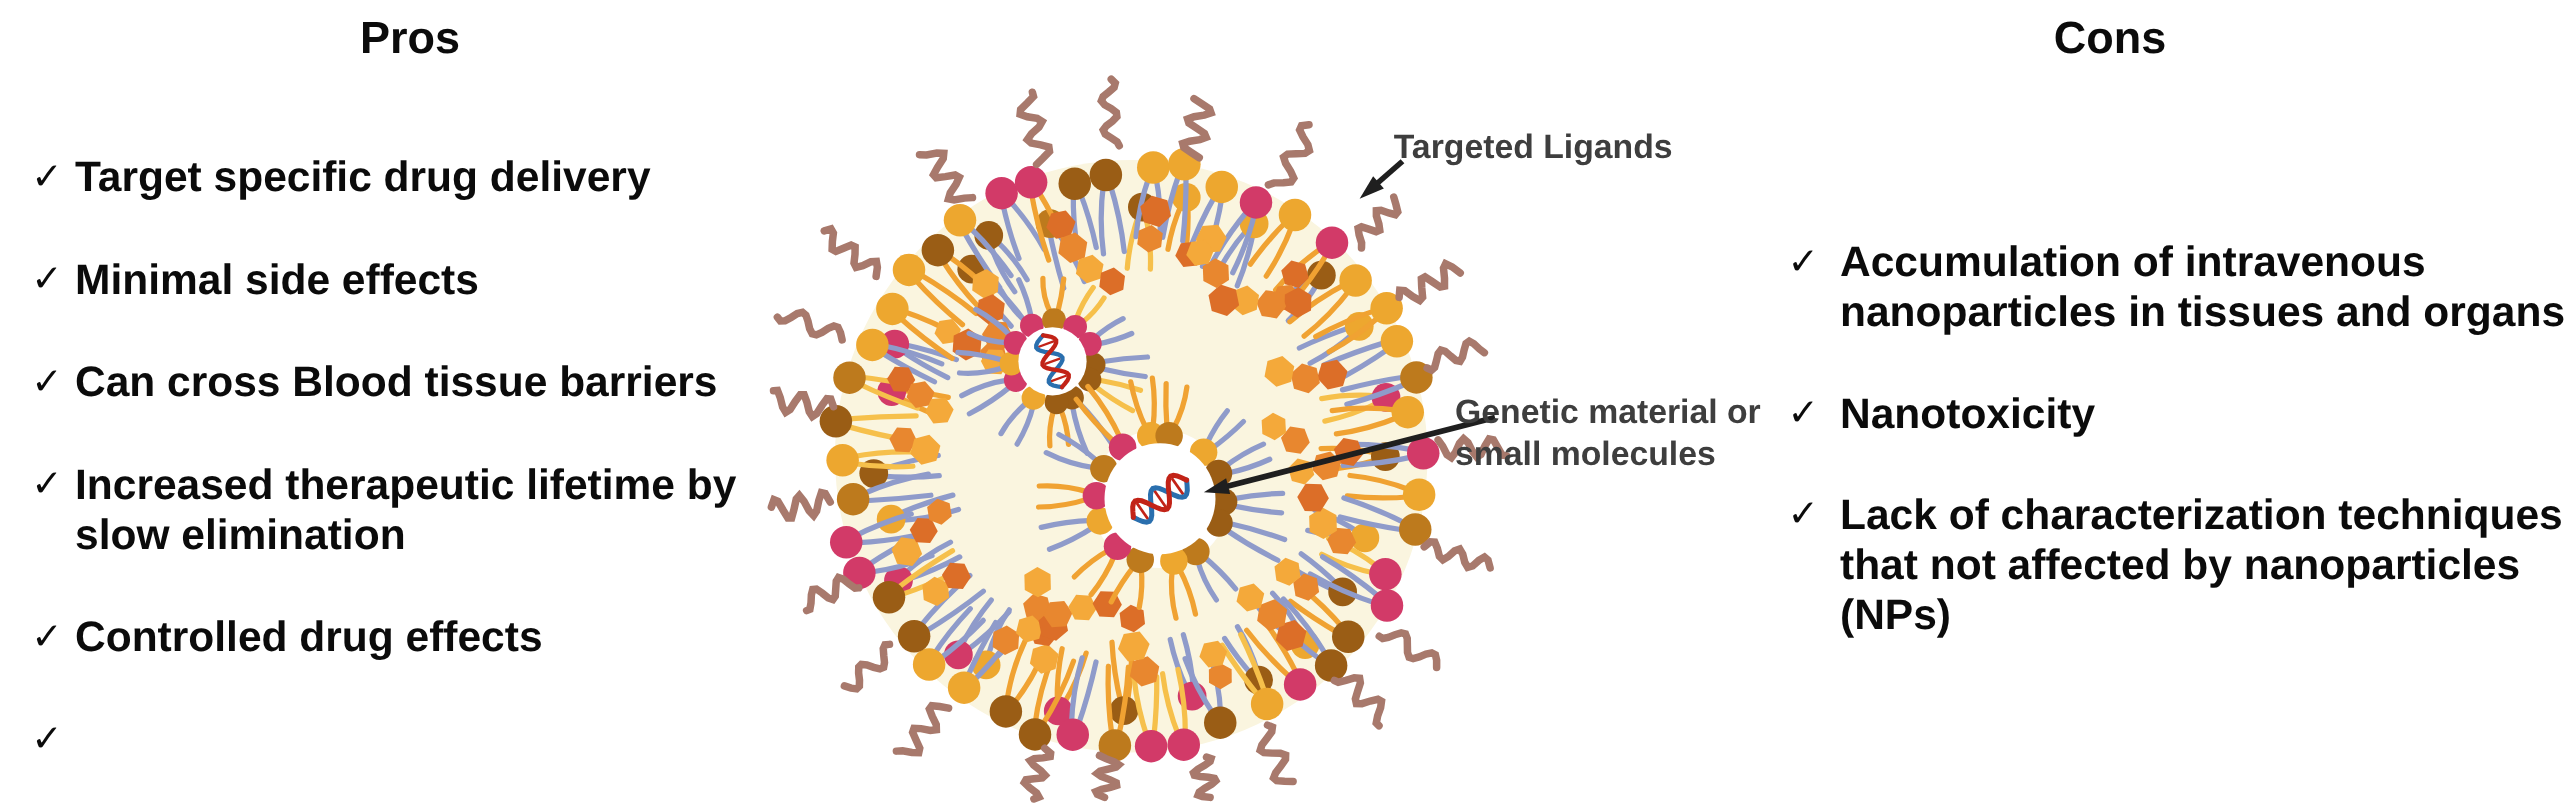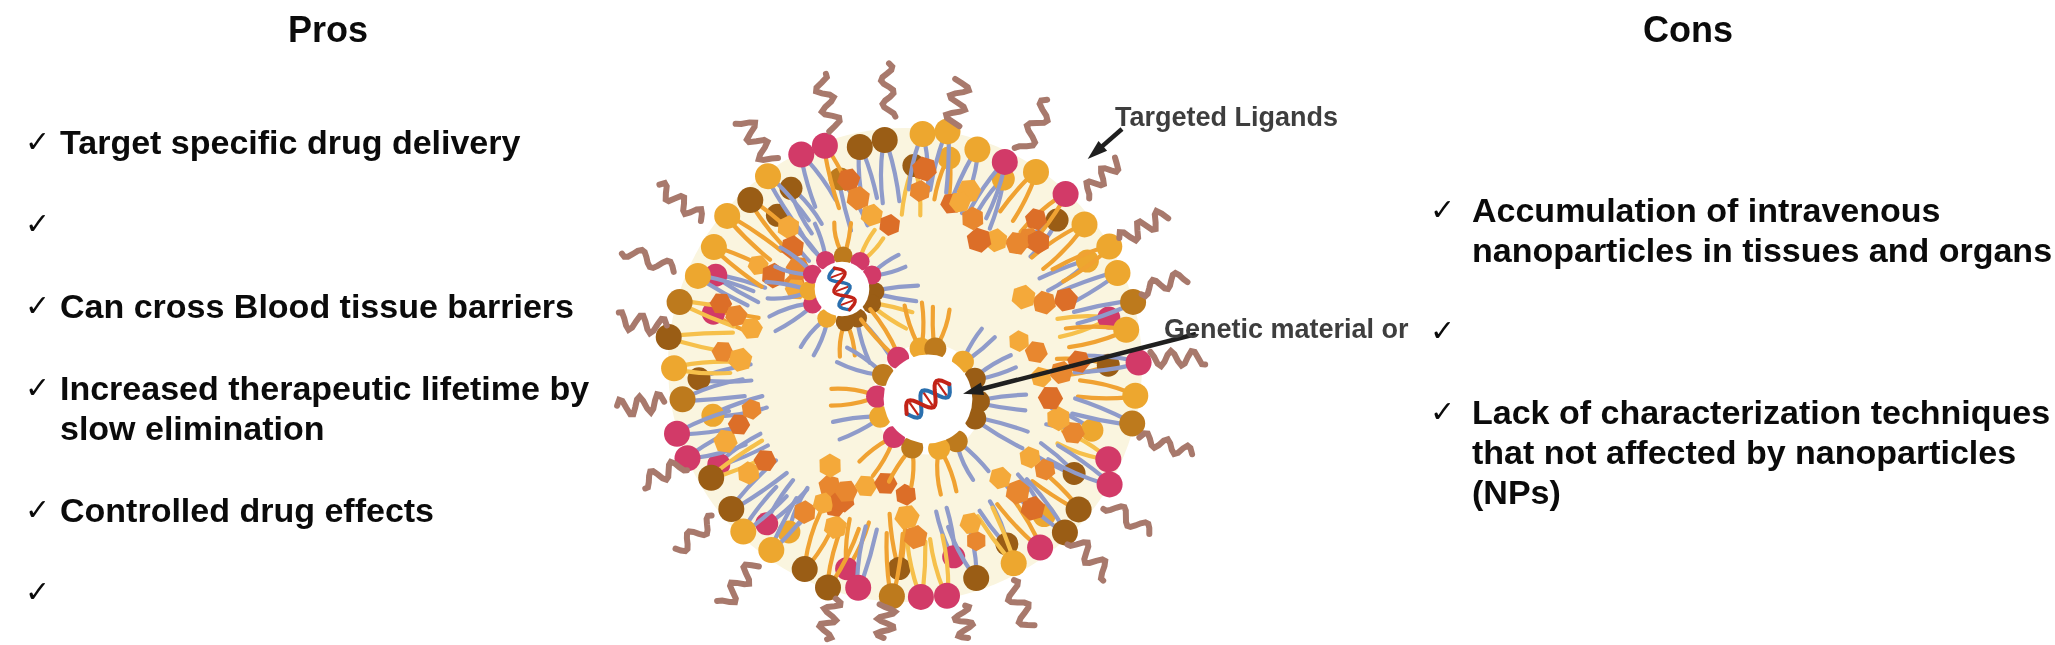--- a/index.html
+++ b/index.html
@@ -464,20 +464,21 @@
 
   <div class="col-heading" id="pros-heading" style="color: rgb(11, 11, 11);">Pros</div>
 
   <ul class="checklist" id="pros-list" style="color: rgb(11, 11, 11);">
     <li>
       <span class="check">✓</span>
       <span class="item-text">Target specific drug delivery</span>
       </li>
     <li>
       <span class="check">✓</span>
+      <span class="item-text">Minimal side effects</span>
       </li>
     <li>
       <span class="check">✓</span>
       <span class="item-text">Can cross Blood tissue barriers</span>
       </li>
     <li>
       <span class="check">✓</span>
       <span class="item-text">Increased therapeutic lifetime by slow elimination</span>
       </li>
     <li>
@@ -491,26 +492,28 @@
 
   <div class="col-heading" id="cons-heading" style="color: rgb(11, 11, 11);">Cons</div>
 
   <ul class="checklist" id="cons-list" style="color: rgb(11, 11, 11);">
     <li>
       <span class="check">✓</span>
       <span class="item-text">Accumulation of intravenous nanoparticles in tissues and organs</span>
       </li>
     <li>
       <span class="check">✓</span>
+      <span class="item-text">Nanotoxicity</span>
       </li>
     <li>
       <span class="check">✓</span>
       <span class="item-text">Lack of characterization techniques that not affected by nanoparticles (NPs)</span>
       </li>
   </ul>
 
   <div class="diagram-label" id="label-targeted" style="color: rgb(62, 62, 62);">Targeted Ligands</div>
 
   <div class="diagram-label" id="label-genetic" style="color: rgb(62, 62, 62);">
     <div>Genetic material or</div>
+    <div>small molecules</div>
   </div>
 
 </div>
 
 </body></html>

